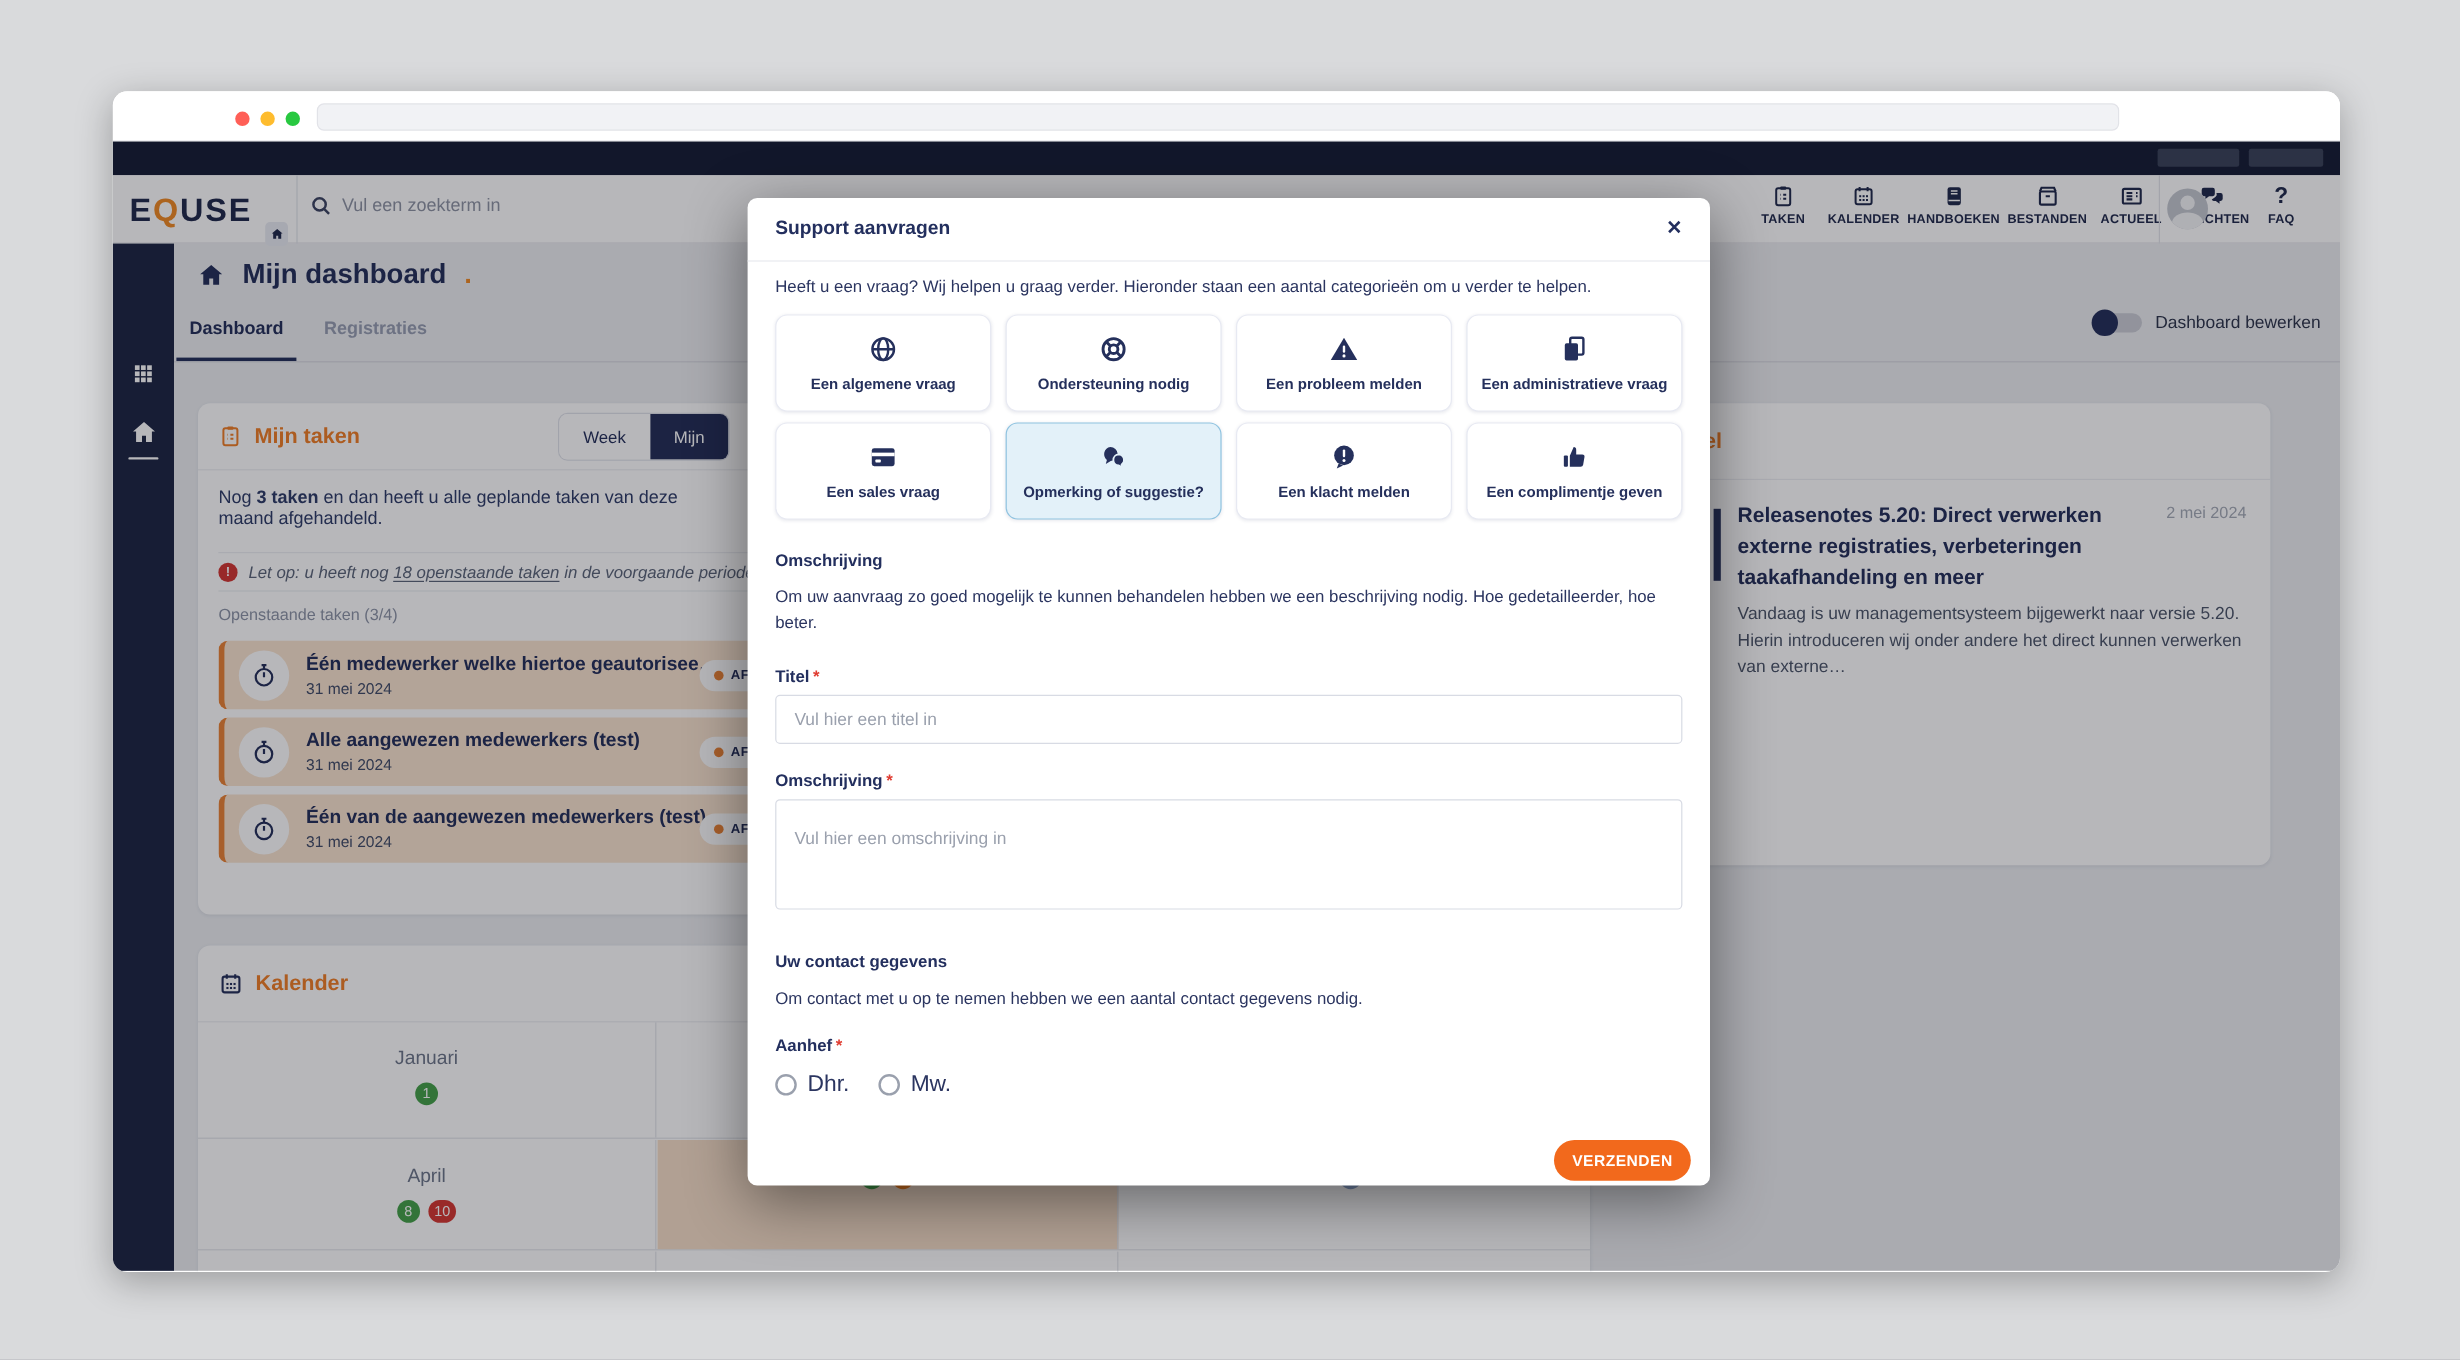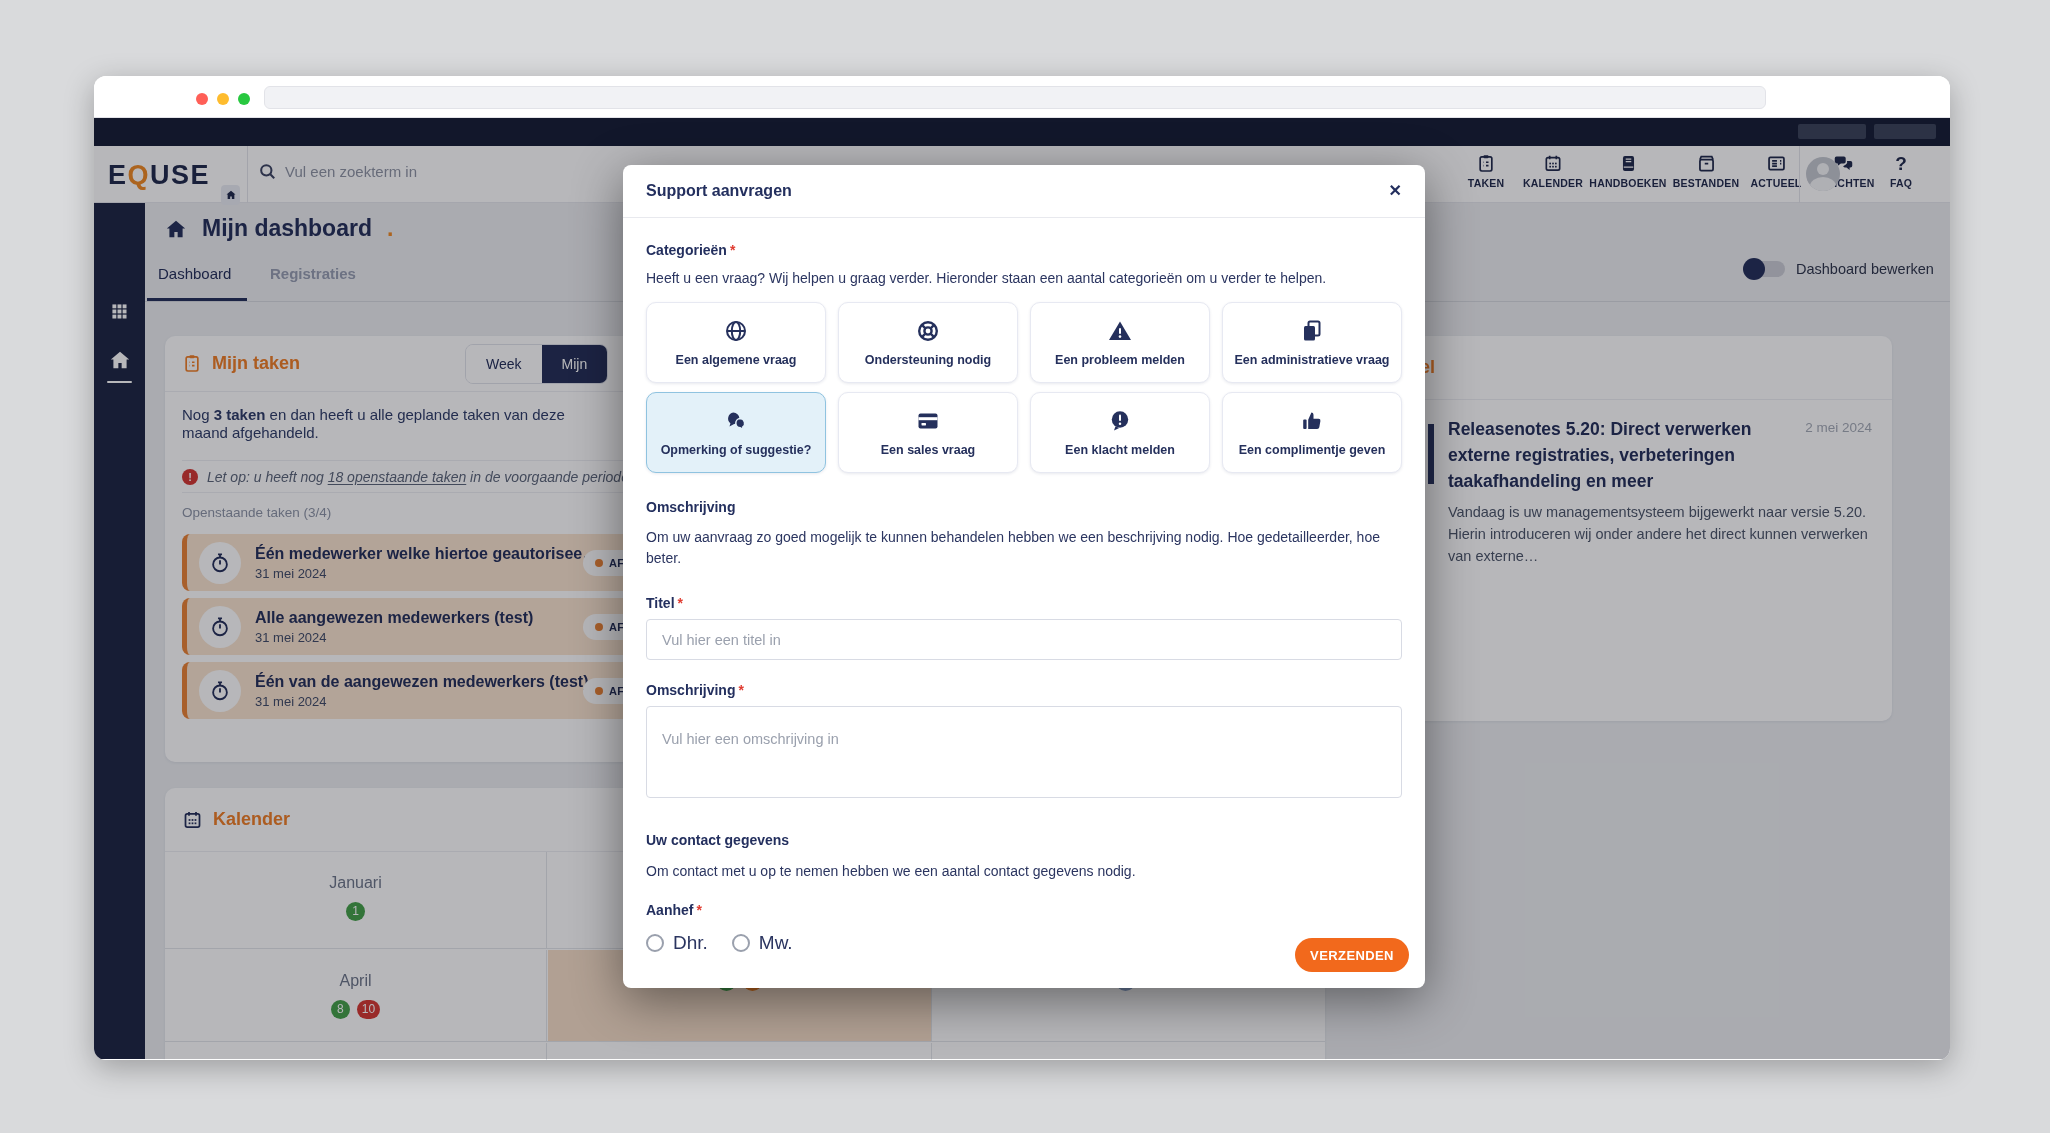--- a/index.html
+++ b/index.html
@@ -58,21 +58,21 @@
   .sb-ic { position:absolute; left:0; width:51px; display:flex; justify-content:center; color:#fff; }
   .sb-grid { top:100px; }
   .sb-home { top:146px; }
   .sb-line { position:absolute; left:13px; top:178px; width:25px; height:2px; background:#fff; border-radius:1px; }
 
   
   .pg-title { position:absolute; left:71px; top:97px; display:flex; align-items:center; gap:15px;
               color:#222d58; }
   .pg-title .txt { font-size:23px; font-weight:800; }
   .pg-title .dot { color:#f08921; font-size:23px; font-weight:800; }
-  .tab { position:absolute; top:147px; font-size:15px; font-weight:400; }
+  .tab { position:absolute; top:147px; font-size:15px; font-weight:700; }
   .tab.t1 { left:64px; color:#222d58; }
   .tab.t2 { left:176px; color:#959cb0; font-weight:700; }
   .tab-underline { position:absolute; left:53px; top:180px; width:100px; height:3px; background:#222d58; }
   .content-divider { position:absolute; left:51px; top:183px; width:1805px; height:1px; background:#d6d8de; }
 
   .edit-row { position:absolute; left:1651px; top:143px; display:flex; align-items:center; gap:11px; }
   .toggle-track { width:40px; height:16px; border-radius:8px; background:#caccd4; position:relative; }
   .toggle-knob { position:absolute; left:-2px; top:-3px; width:22px; height:22px; border-radius:50%;
                  background:#222d58; }
   .edit-lbl { font-size:14.5px; color:#2c3349; }
@@ -495,21 +495,20 @@
     <div class="overlay"></div>
   </div>
 </div>
 
 <div class="modal">
   <div class="m-hd">
     <span class="m-title">Support aanvragen</span>
     <span class="m-close">✕</span>
   </div>
   <div class="m-body">
-    <div class="sec-lbl m-catlabel"><span>Categorieën</span><span class="req">*</span></div>
     <div class="m-help">Heeft u een vraag? Wij helpen u graag verder. Hieronder staan een aantal categorieën om u verder te helpen.</div>
 
     <div class="cat-grid">
       <div class="cat-card">
         <span class="cic">
           <svg width="24" height="24" viewBox="0 0 24 24" fill="none" stroke="currentColor" stroke-width="2">
               <circle cx="12" cy="12" r="9"></circle>
               <path d="M3 12h18"></path>
               <ellipse cx="12" cy="12" rx="4.2" ry="9"></ellipse>
             </svg>
@@ -538,38 +537,38 @@
       </div>
       <div class="cat-card">
         <span class="cic">
           <svg width="24" height="24" viewBox="0 0 24 24" fill="none">
               <rect x="8.5" y="2.5" width="11" height="14" rx="1.5" stroke="currentColor" stroke-width="2"></rect>
               <rect x="4" y="7" width="11" height="14.5" rx="1.5" fill="currentColor"></rect>
             </svg>
         </span>
         <span class="clbl">Een administratieve vraag</span>
       </div>
-      <div class="cat-card selected">
-        <span class="cic">
-          <svg width="26" height="24" viewBox="0 0 24 24">
-              <path fill="currentColor" d="M9.3 3.5a6.1 6.1 0 0 1 6.1 5.7 6.1 6.1 0 0 1-5.8 6l-4.1 2.4.9-3.3a6.1 6.1 0 0 1 2.9-10.8z"></path>
-              <path class="bubble2" fill="currentColor" stroke="#fff" stroke-width="1.5" d="M16.2 9.6a4.7 4.7 0 0 1 2.5 8.5l.7 2.5-3.2-1.8a4.7 4.7 0 0 1-4.4-4.5 4.7 4.7 0 0 1 4.4-4.7z"></path>
-            </svg>
-        </span>
-        <span class="clbl">Opmerking of suggestie?</span>
-      </div>
       <div class="cat-card">
         <span class="cic">
           <svg width="26" height="24" viewBox="0 0 24 24">
               <rect x="2.5" y="4.5" width="19" height="15" rx="2" fill="currentColor"></rect>
               <rect x="2.5" y="8.2" width="19" height="3" fill="#fff"></rect>
               <rect x="5.5" y="14" width="4.5" height="2.4" rx="0.6" fill="#fff"></rect>
             </svg>
         </span>
         <span class="clbl">Een sales vraag</span>
+      </div>
+      <div class="cat-card selected">
+        <span class="cic">
+          <svg width="26" height="24" viewBox="0 0 24 24">
+              <path fill="currentColor" d="M9.3 3.5a6.1 6.1 0 0 1 6.1 5.7 6.1 6.1 0 0 1-5.8 6l-4.1 2.4.9-3.3a6.1 6.1 0 0 1 2.9-10.8z"></path>
+              <path class="bubble2" fill="currentColor" stroke="#fff" stroke-width="1.5" d="M16.2 9.6a4.7 4.7 0 0 1 2.5 8.5l.7 2.5-3.2-1.8a4.7 4.7 0 0 1-4.4-4.5 4.7 4.7 0 0 1 4.4-4.7z"></path>
+            </svg>
+        </span>
+        <span class="clbl">Opmerking of suggestie?</span>
       </div>
       <div class="cat-card">
         <span class="cic">
           <svg width="24" height="24" viewBox="0 0 24 24">
               <circle cx="12" cy="10.5" r="8.2" fill="currentColor"></circle>
               <path d="M7.5 17.2 6 21.5l5.2-2.6z" fill="currentColor"></path>
               <rect x="11" y="5.5" width="2" height="6.5" rx="1" fill="#fff"></rect>
               <circle cx="12" cy="14.7" r="1.25" fill="#fff"></circle>
             </svg>
         </span>

